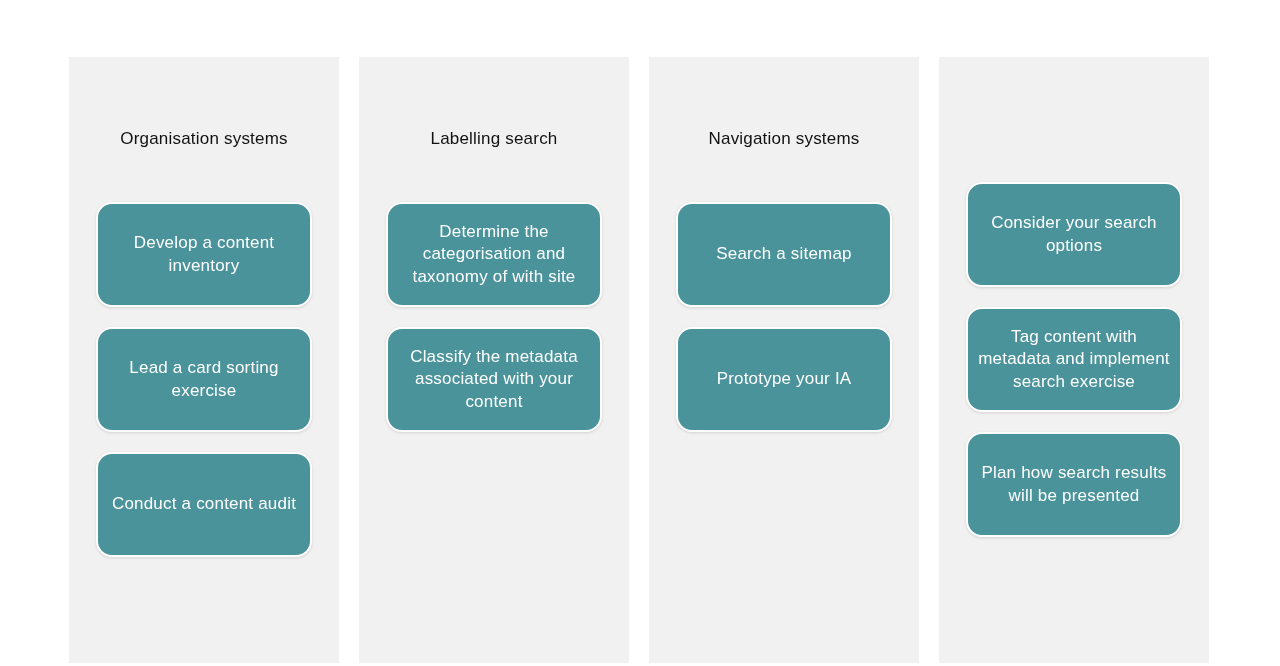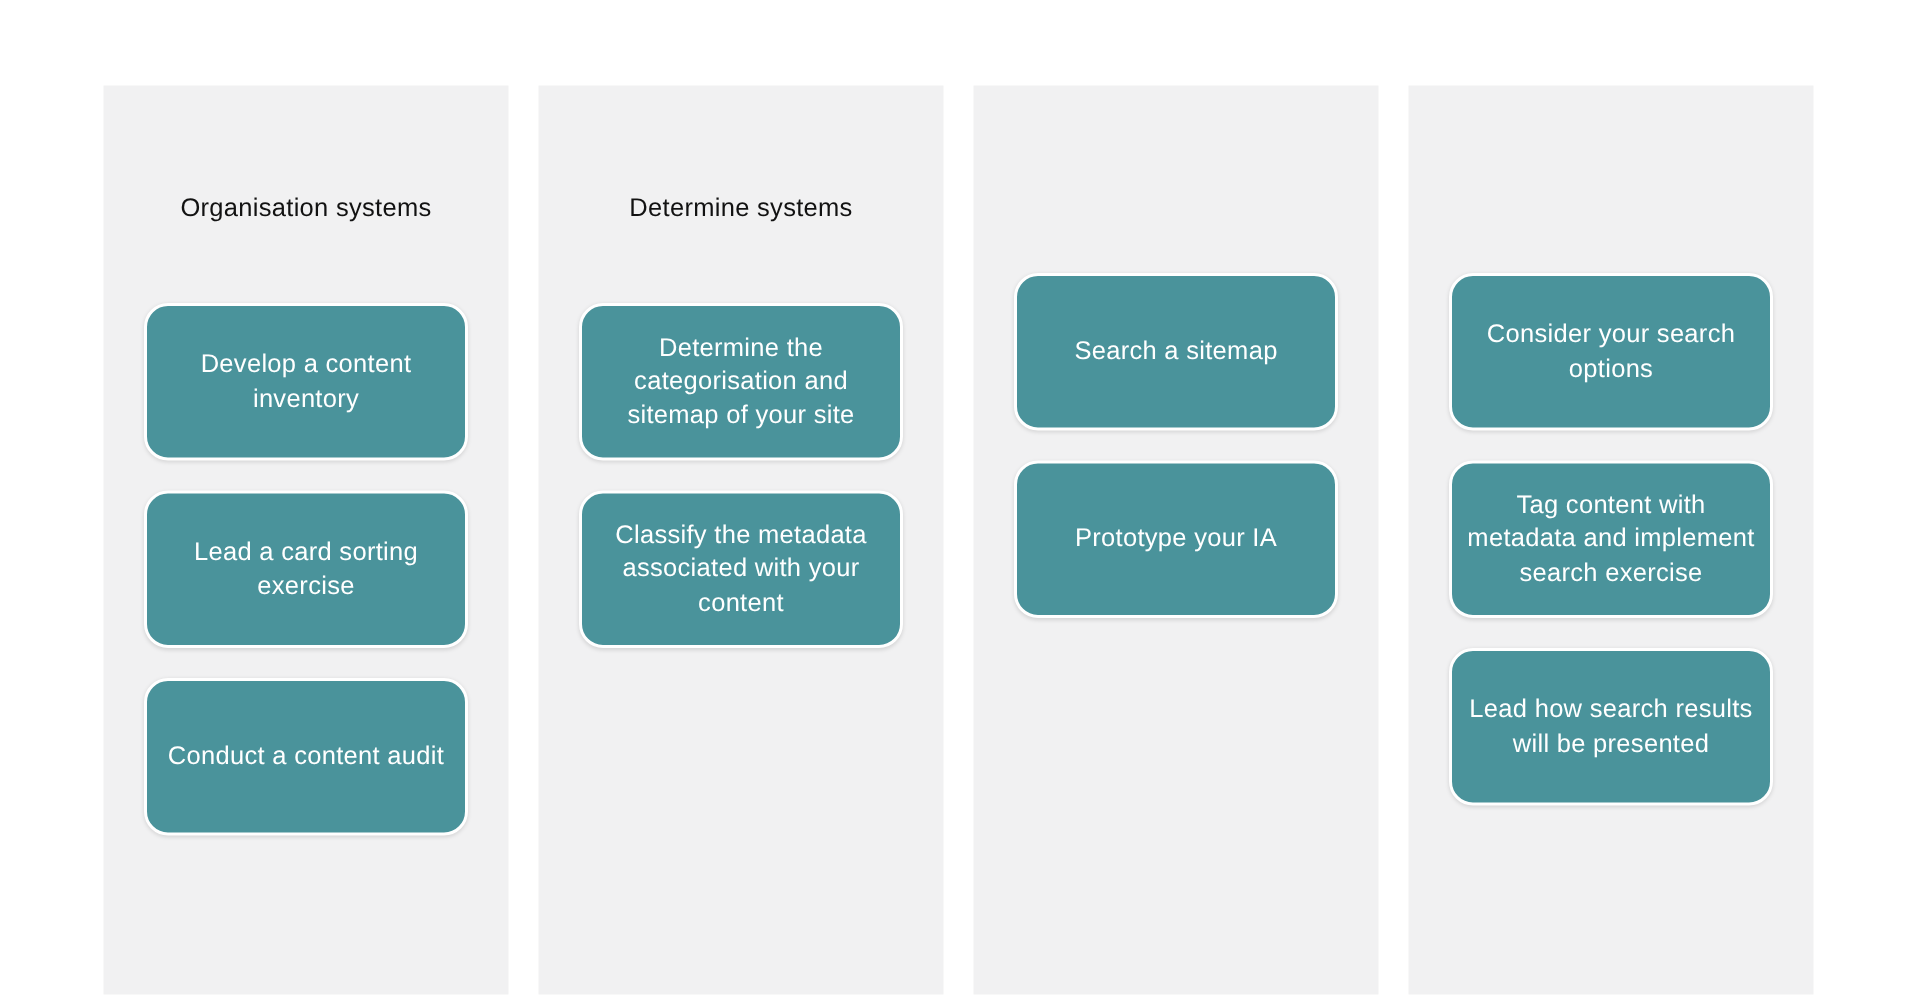--- a/index.html
+++ b/index.html
@@ -75,33 +75,34 @@
     <span class="card-label">Lead a card sorting exercise</span>
   </div>
 
   <div class="card">
     <span class="card-label">Conduct a content audit</span>
   </div>
 </div>
   </section>
 
   <section class="column">
-    <h2 class="column-title">Determine systems</h2>
+    <h2 class="column-title">Labelling search</h2>
     <div class="cards">
   <div class="card">
-    <span class="card-label">Determine the categorisation and sitemap of your site</span>
+    <span class="card-label">Determine the categorisation and taxonomy of with site</span>
   </div>
 
   <div class="card">
     <span class="card-label">Classify the metadata associated with your content</span>
   </div>
 </div>
   </section>
 
   <section class="column">
+    <h2 class="column-title">Navigation systems</h2>
     <div class="cards">
   <div class="card">
     <span class="card-label">Search a sitemap</span>
   </div>
 
   <div class="card">
     <span class="card-label">Prototype your IA</span>
   </div>
 
 </div>
@@ -111,17 +112,17 @@
     <div class="cards">
   <div class="card">
     <span class="card-label">Consider your search options</span>
   </div>
 
   <div class="card">
     <span class="card-label">Tag content with metadata and implement search exercise</span>
   </div>
 
   <div class="card">
-    <span class="card-label">Lead how search results will be presented</span>
+    <span class="card-label">Plan how search results will be presented</span>
   </div>
 </div>
   </section>
 </div>
 
 </body></html>

